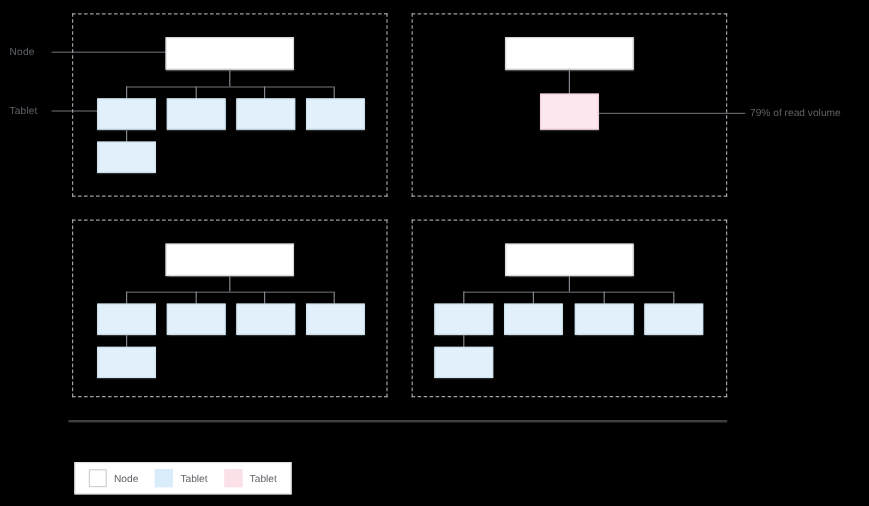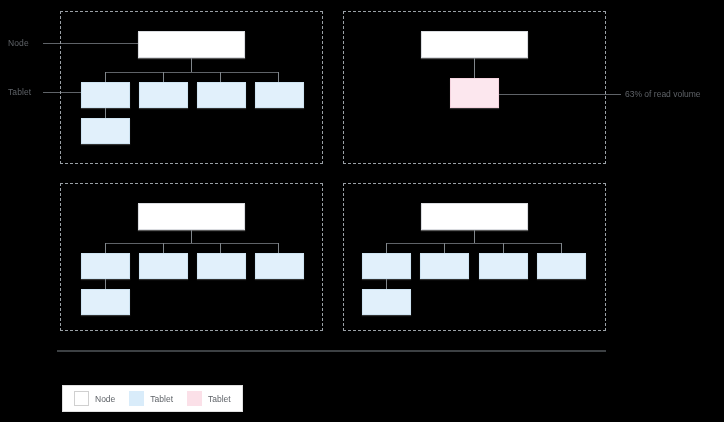--- a/index.html
+++ b/index.html
@@ -174,21 +174,21 @@
   <div class="vline" style="left:105px; top:108px; height:10px;"></div>
   <div class="tabletbox" style="left:81px; top:118px; width:49px; height:26px;"></div>
 
   <div class="quadrant q-tr"></div>
 
   <div class="nodebox" style="left:421px; top:31px; width:107px; height:27px;"></div>
   <div class="vline" style="left:474px; top:58px; height:20px;"></div>
   <div class="tabletbox pink" style="left:450px; top:78px; width:49px; height:30px;"></div>
 
   <div class="callout-line" style="left:499px; top:94px; width:122px;"></div>
-  <div class="callout-label" style="left:625px; top:89px;">63% of read volume</div>
+  <div class="callout-label" style="left:625px; top:89px;">79% of read volume</div>
 
   <div class="quadrant q-bl"></div>
 
   <div class="nodebox" style="left:138px; top:203px; width:107px; height:27px;"></div>
   <div class="vline" style="left:191px; top:230px; height:13px;"></div>
   <div class="hline" style="left:105px; top:243px; width:173px;"></div>
   <div class="vline" style="left:105px; top:243px; height:10px;"></div>
   <div class="vline" style="left:163px; top:243px; height:10px;"></div>
   <div class="vline" style="left:220px; top:243px; height:10px;"></div>
   <div class="vline" style="left:278px; top:243px; height:10px;"></div>

